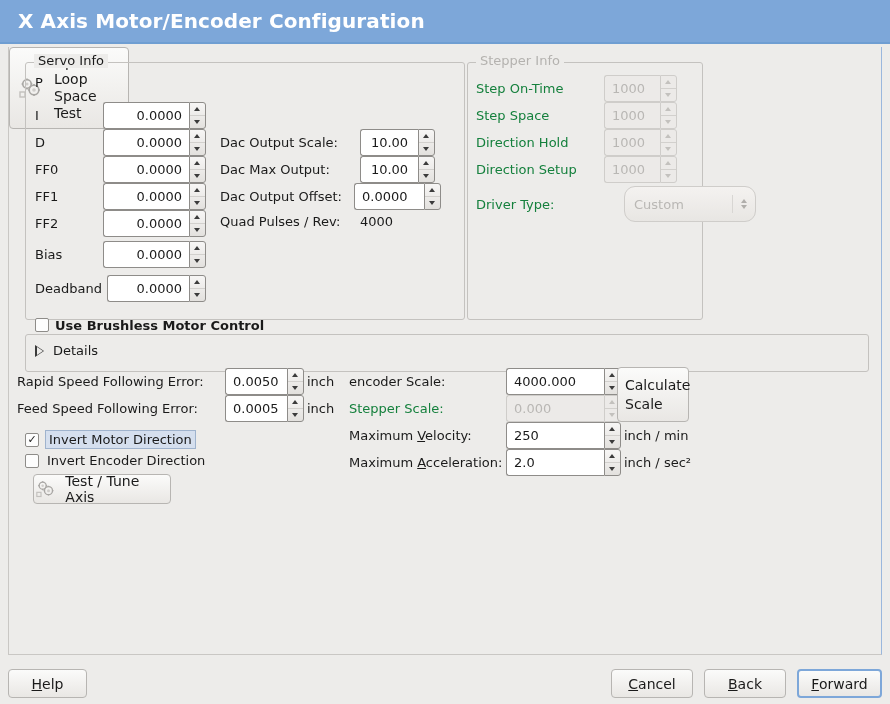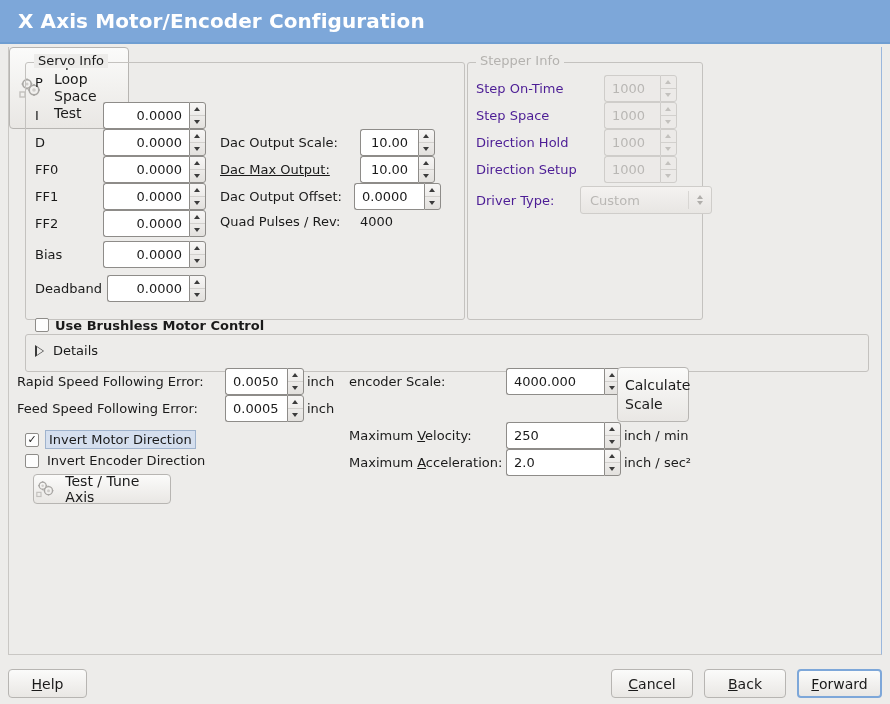--- a/index.html
+++ b/index.html
@@ -42,21 +42,21 @@
   .group { position: absolute; border: 1px solid #c4c2bf; border-radius: 3px; }
   .group > .legend {
     position: absolute; top: -9px; left: 8px; padding: 0 4px;
     background: #edecea; font-size: 13px; line-height: 14px;
   }
   .group.disabled > .legend { color: #b4b2af; }
 
   
   .row { position: absolute; display: flex; align-items: center; }
   .lbl { white-space: nowrap; }
-  .lbl.dis { color: #4c1d95; }
+  .lbl.dis { color: #15803d; }
 
   
   .spin { display: flex; align-items: stretch; height: 27px; }
   .spin .field {
     border: 1px solid #8e8c89; border-right: none;
     background: #ffffff; border-radius: 3px 0 0 3px;
     display: flex; align-items: center;
     padding: 0 7px; height: 27px;
     font-size: 13px; color: #1a1a1a;
   }
@@ -82,23 +82,24 @@
   .chev.up::before { border-bottom: 4px solid #3b3b3b; }
   .chev.down::before { border-top: 4px solid #3b3b3b; }
 
   .spin.disabled .field { background: #eceae8; color: #b9b7b4; border-color: #cfcdca; }
   .spin.disabled .btns { border-color: #cfcdca; background: #eceae8; }
   .spin.disabled .chev.up::before { border-bottom-color: #c3c1be; }
   .spin.disabled .chev.down::before { border-top-color: #c3c1be; }
 
   
   .combo {
-    display: flex; align-items: center; height: 28px; width: 132px;
-    border: 1px solid #cfcdca; border-radius: 3px;
+    display: flex; align-items: center; height: 36px; width: 132px;
+    border: 1px solid #cfcdca; border-radius: 11px;
     background: linear-gradient(#f4f2f0, #e8e6e3);
+    margin-left: 44px;
   }
   .combo .val { flex: 1; padding-left: 9px; color: #b9b7b4; font-size: 13px; }
   .combo .sep { width: 1px; height: 18px; background: #d8d6d3; }
   .combo .arrows {
     width: 22px; display: flex; flex-direction: column;
     align-items: center; justify-content: center; gap: 2px;
   }
   .combo .chev.up::before { border-bottom-color: #b0aeab; }
   .combo .chev.down::before { border-top-color: #b0aeab; }
 
@@ -290,21 +291,21 @@
               <i class="chev up"></i>
             </span>
           <span class="ar dn">
               <i class="chev down"></i>
             </span>
         </span>
       </span>
     </div>
 
     <div class="row" style="left:211px; top:109px;">
-      <span class="lbl" style="width:140px;text-decoration:underline;">Dac Max Output:</span>
+      <span class="lbl" style="width:140px;">Dac Max Output:</span>
       <span class="spin">
         <span class="field center" style="width:58px;">10.00</span>
         <span class="btns">
           <span class="ar up">
               <i class="chev up"></i>
             </span>
           <span class="ar dn">
               <i class="chev down"></i>
             </span>
         </span>
@@ -525,20 +526,34 @@
           <span class="ar up">
               <i class="chev up"></i>
             </span>
           <span class="ar dn">
               <i class="chev down"></i>
             </span>
         </span>
       </span>
     </div>
 
+    <div class="row" style="left:340px; top:348px;">
+      <span class="lbl dis" style="width:157px;">Stepper Scale:</span>
+      <span class="spin disabled">
+        <span class="field left" style="width:98px;">0.000</span>
+        <span class="btns">
+          <span class="ar up">
+              <i class="chev up"></i>
+            </span>
+          <span class="ar dn">
+              <i class="chev down"></i>
+            </span>
+        </span>
+      </span>
+    </div>
 
     <div class="btn" style="position:absolute; left:608px; top:320px; width:72px; height:55px; flex-direction:column; align-items:flex-start; padding-left:7px; line-height:19px;">
       <span>Calculate</span>
       <span>Scale</span>
     </div>
 
     <div class="row" style="left:340px; top:375px;">
       <span class="lbl" style="width:157px;">
         <span>Maximum <span class="mnem">V</span>elocity:</span>
       </span>

